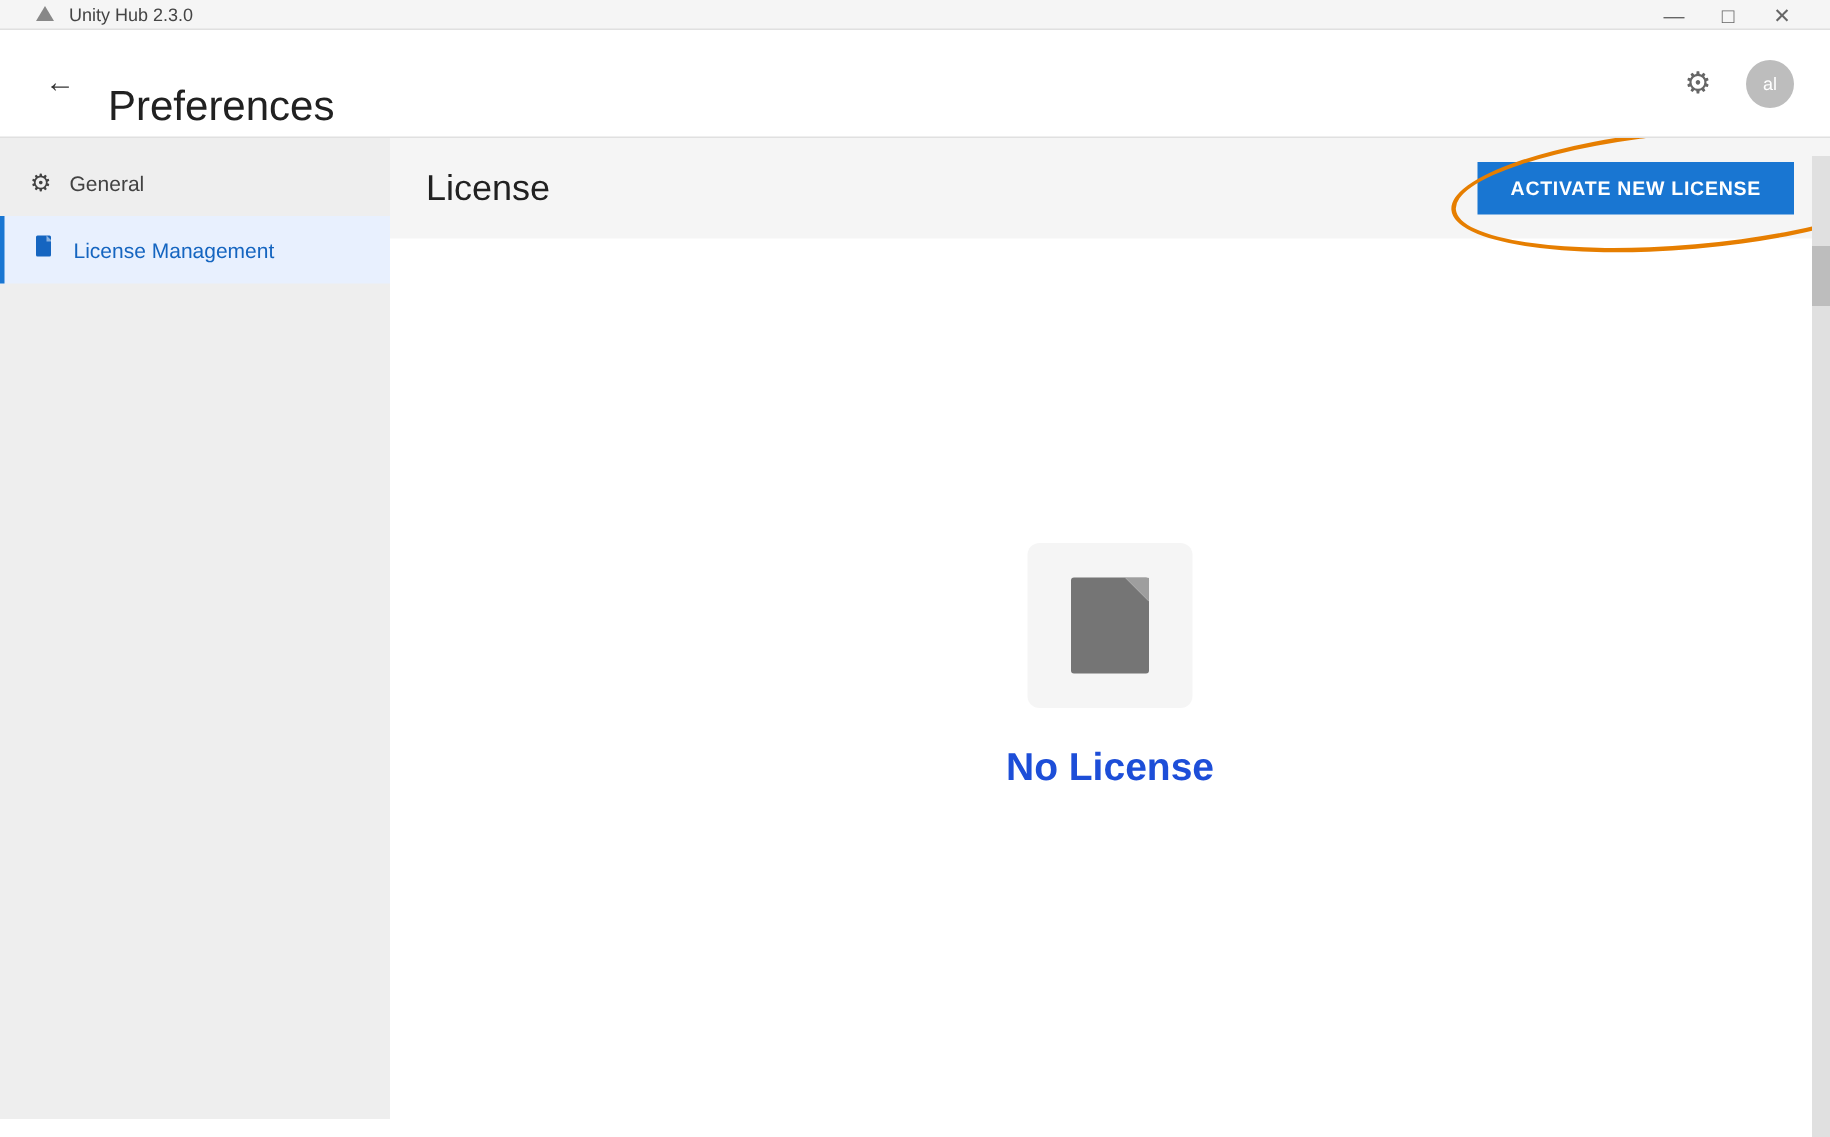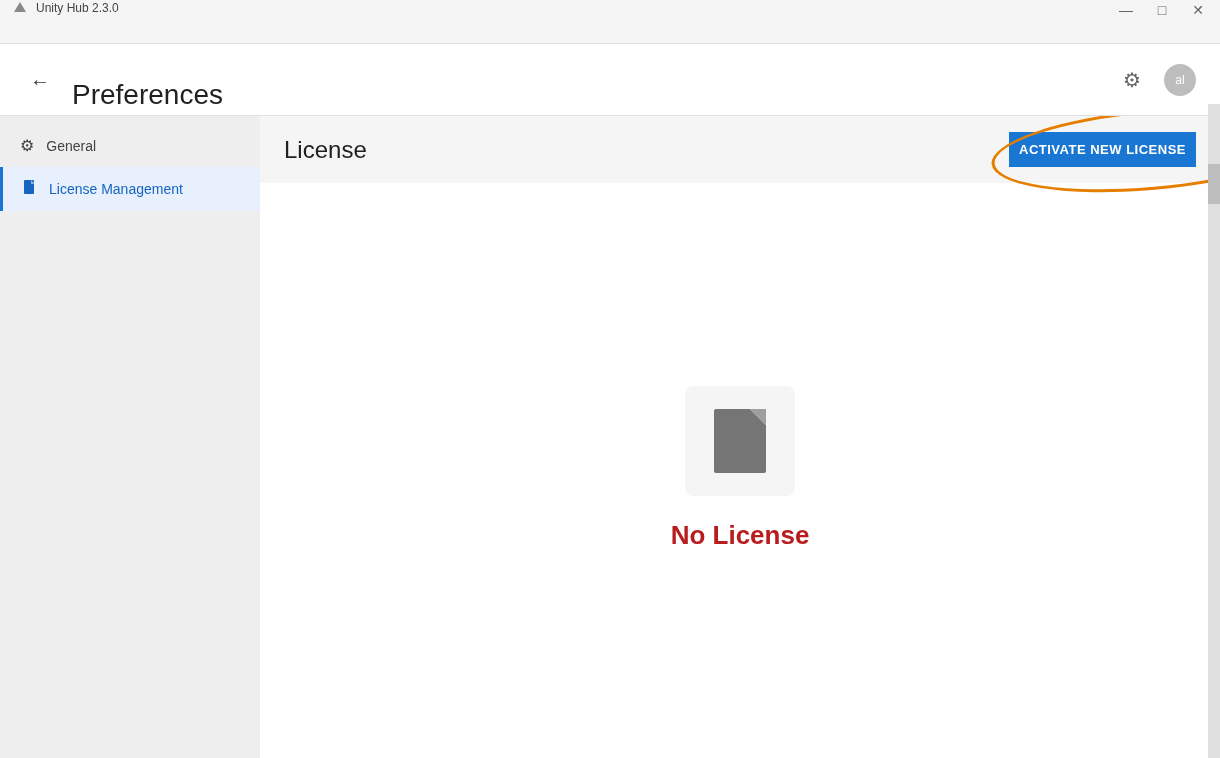--- a/index.html
+++ b/index.html
@@ -1,24 +1,24 @@
 <!DOCTYPE html>
 <html><head>
   <meta charset="utf-8">
   <style>
     * { margin: 0; padding: 0; box-sizing: border-box; }
     body { width: 1220px; height: 758px; font-family: 'Segoe UI', Arial, sans-serif; background: #fff; overflow: hidden; user-select: none; }
 
     
     .titlebar {
-      height: 44px;
-      background: #f5f5f5;
-      display: flex;
-      align-items: flex-start;
-      padding: 0 12px;
+      height: 20px;
+      background: #f5f5f5;
+      display: flex;
+      align-items: center;
+      padding: 0 22px;
       justify-content: space-between;
       border-bottom: 1px solid #e0e0e0;
     }
     .titlebar-left {
       display: flex;
       align-items: center;
       gap: 8px;
     }
     .titlebar-logo {
       width: 16px; height: 16px;
@@ -167,21 +167,21 @@
       border: 3px solid #e67e00;
       border-radius: 50%;
       pointer-events: none;
       transform: rotate(-5deg);
     }
 
     .btn-primary {
       background: #1976d2;
       color: #fff;
       border: none;
-      padding: 10px 10px;
+      padding: 10px 22px;
       font-size: 13px;
       font-weight: 600;
       letter-spacing: 0.5px;
       cursor: pointer;
       text-transform: uppercase;
     }
 
     
     .content-body {
       flex: 1;
@@ -209,21 +209,21 @@
       background: #f5f5f5;
       border-radius: 8px;
       display: flex;
       align-items: center;
       justify-content: center;
       margin-bottom: 24px;
     }
     .no-license-title {
       font-size: 26px;
       font-weight: 700;
-      color: #b91c1c;
+      color: #1d4ed8;
       margin-bottom: 16px;
     }
     .no-license-desc {
       font-size: 14px;
       color: #424242;
       line-height: 1.6;
     }
     .no-license-desc a {
       color: #1976d2;
       text-decoration: none;

